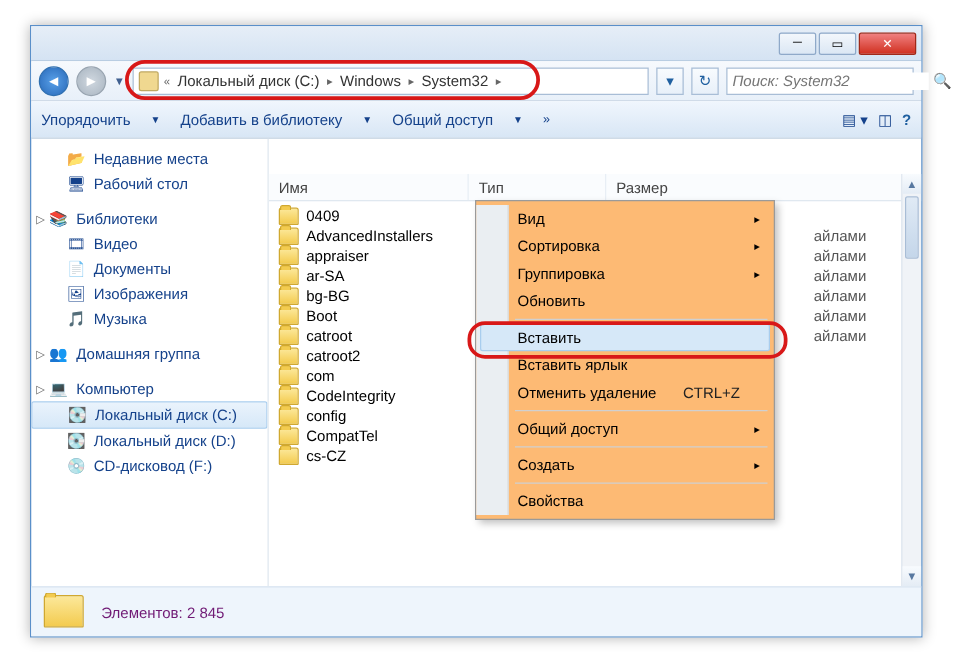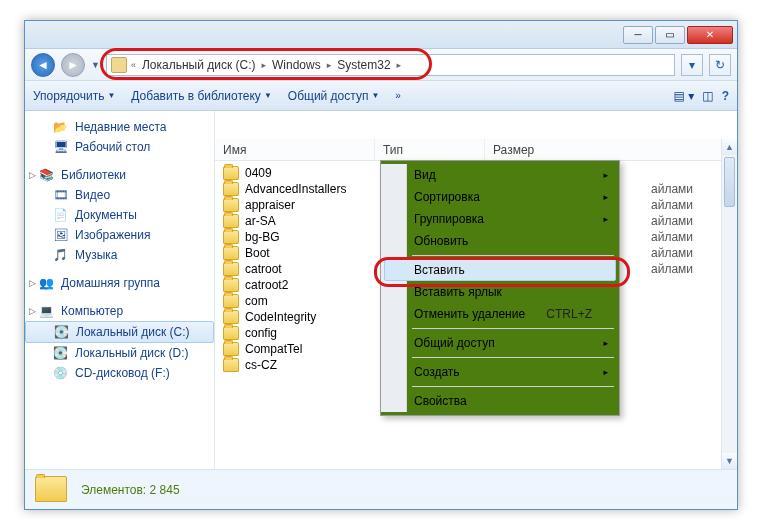--- a/index.html
+++ b/index.html
@@ -14,21 +14,21 @@
 .nav-chevron { font-size: 9px; color: #406090; cursor: pointer; }
 .addr { flex: 1; height: 22px; border: 1px solid #a8bdd6; background: #fff; display: flex; align-items: center; padding: 0 4px; gap: 4px; position: relative; }
 .addr-icon { width: 16px; height: 16px; background: #f0d890; border: 1px solid #c0a860; border-radius: 2px; }
 .addr-seg { color: #333; cursor: pointer; padding: 0 2px; }
 .addr-arrow { color: #666; font-size: 9px; cursor: pointer; }
 .toolbtn { width: 22px; height: 22px; border: 1px solid #a8bdd6; background: linear-gradient(#f8fbfe,#e8f0f9); display: flex; align-items: center; justify-content: center; color: #2060a0; cursor: pointer; }
 .search { width: 150px; height: 22px; border: 1px solid #a8bdd6; background: #fff; display: flex; align-items: center; padding: 0 4px; gap: 4px; }
 .search input { border: none; outline: none; flex: 1; font-style: italic; color: #888; font-size: 12px; }
 .search .mag { color: #2060a0; font-size: 12px; }
 .cmdbar { height: 30px; background: linear-gradient(#f0f6fd,#d8e6f5); display: flex; align-items: center; padding: 0 8px; gap: 16px; color: #15428b; border-bottom: 1px solid #c0d0e0; }
-.cmdbar-item { display: flex; align-items: center; gap: 3px; cursor: pointer; }
+.cmdbar-item { display: flex; align-items: center; gap: 16px; cursor: pointer; }
 .cmdbar-item .dd { font-size: 8px; }
 .cmdbar-right { margin-left: auto; display: flex; gap: 8px; align-items: center; }
 .body-area { display: flex; height: calc(100% - 28px - 32px - 30px - 40px); }
 .sidebar { width: 190px; border-right: 1px solid #e0e8f0; overflow: hidden; padding: 6px 0; }
 .side-item { display: flex; align-items: center; gap: 6px; padding: 2px 4px 2px 28px; cursor: pointer; color: #15428b; position: relative; }
 .side-item.sel { background: linear-gradient(#eaf3fc,#d6e8f8); border: 1px solid #a8cdee; border-radius: 2px; }
 .side-group { padding: 2px 4px 2px 14px; display: flex; align-items: center; gap: 6px; cursor: pointer; color: #15428b; }
 .side-exp { position: absolute; left: 2px; width: 11px; height: 11px; font-size: 9px; color: #666; display: flex; align-items: center; justify-content: center; }
 .side-ico { width: 16px; height: 16px; display: flex; align-items: center; justify-content: center; font-size: 12px; }
 .sep { height: 8px; }
@@ -38,22 +38,22 @@
 .col-hdr .c-name { width: 160px; }
 .col-hdr .c-date { width: 135px; }
 .col-hdr .c-type { width: 110px; text-align: center; }
 .col-hdr .c-size { flex: 1; }
 .file-list { flex: 1; overflow: hidden; padding: 4px 0; }
 .file-row { display: flex; align-items: flex-end; gap: 6px; padding: 1px 8px; cursor: pointer; }
 .folder-ico { width: 16px; height: 14px; background: linear-gradient(#fce89a,#f3cb4f); border: 1px solid #d0a830; border-radius: 2px 2px 1px 1px; position: relative; }
 .folder-ico::before { content: ''; position: absolute; top: -3px; left: 0; width: 7px; height: 3px; background: #f3cb4f; border: 1px solid #d0a830; border-bottom: none; border-radius: 2px 2px 0 0; }
 .statusbar { height: 40px; border-top: 1px solid #d8e4f0; background: #eef5fc; display: flex; align-items: center; padding: 0 10px; gap: 14px; }
 .status-ico { width: 32px; height: 28px; }
-.status-text { color: #4d7c0f; }
-.ctx-menu { position: absolute; left: 380px; top: 160px; width: 240px; background: #4d7c0f; border: 1px solid #9a9a9a; box-shadow: 3px 3px 6px rgba(0,0,0,0.25); padding: 3px; z-index: 50; }
+.status-text { color: #701a75; }
+.ctx-menu { position: absolute; left: 380px; top: 160px; width: 240px; background: #fdba74; border: 1px solid #9a9a9a; box-shadow: 3px 3px 6px rgba(0,0,0,0.25); padding: 3px; z-index: 50; }
 .ctx-item { height: 22px; display: flex; align-items: center; padding: 0 24px 0 30px; cursor: pointer; position: relative; }
 .ctx-item.hov { background: #d6e8f8; border: 1px solid #a8cdee; border-radius: 2px; padding: 0 23px 0 29px; }
 .ctx-item .sub-arrow { position: absolute; right: 8px; font-size: 9px; }
 .ctx-item .shortcut { position: absolute; right: 24px; color: #222; }
 .ctx-sep { height: 1px; background: #d0d0d0; margin: 3px 2px 3px 28px; }
 .ctx-gutter { position: absolute; left: 0; top: 3px; bottom: 3px; width: 26px; background: #eaeef2; border-right: 1px solid #d8d8d8; }
 .highlight-addr { position: absolute; left: 100px; top: 48px; width: 332px; height: 32px; border: 3px solid #d81818; border-radius: 16px; pointer-events: none; z-index: 60; }
 .highlight-paste { position: absolute; left: 374px; top: 257px; width: 256px; height: 30px; border: 3px solid #d81818; border-radius: 14px; pointer-events: none; z-index: 60; }
 .scrollbar { position: absolute; right: 0; top: 0; bottom: 0; width: 16px; background: #f0f3f7; border-left: 1px solid #dde5ee; }
 .scroll-arrow { height: 16px; display: flex; align-items: center; justify-content: center; font-size: 9px; color: #5878a0; background: linear-gradient(#f8fbfe,#e4ecf5); cursor: pointer; }
@@ -78,20 +78,24 @@
       <span class="addr-arrow">«</span>
       <span class="addr-seg">Локальный диск (C:)</span>
       <span class="addr-arrow">▸</span>
       <span class="addr-seg">Windows</span>
       <span class="addr-arrow">▸</span>
       <span class="addr-seg">System32</span>
       <span class="addr-arrow">▸</span>
     </div>
     <div class="toolbtn">▾</div>
     <div class="toolbtn">↻</div>
+    <div class="search">
+      <input placeholder="Поиск: System32" style="">
+      <span class="mag">🔍</span>
+    </div>
   </div>
 
   <div class="cmdbar">
     <div class="cmdbar-item">
         <span>Упорядочить</span>
         <span class="dd">▼</span>
       </div>
     <div class="cmdbar-item">
         <span>Добавить в библиотеку</span>
         <span class="dd">▼</span>

